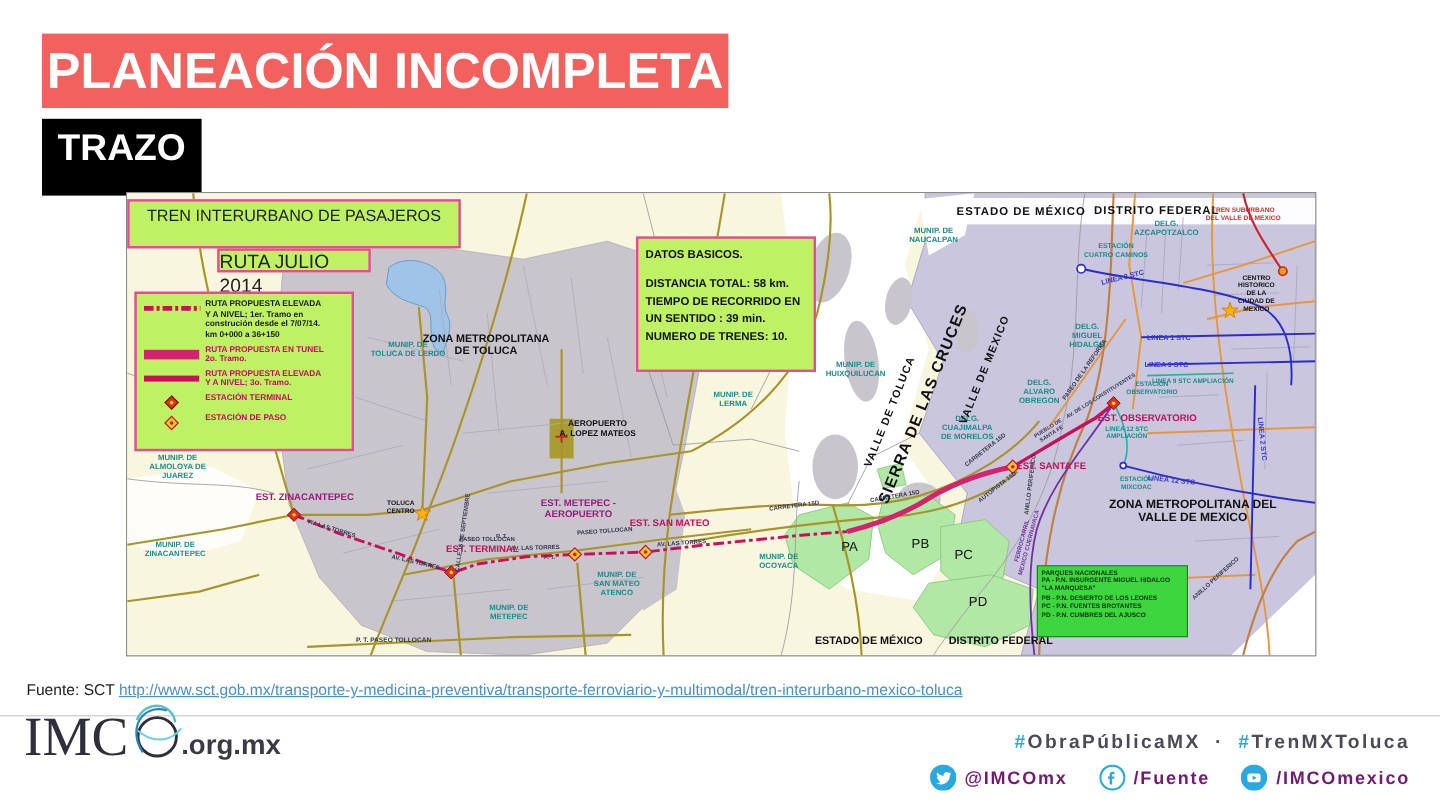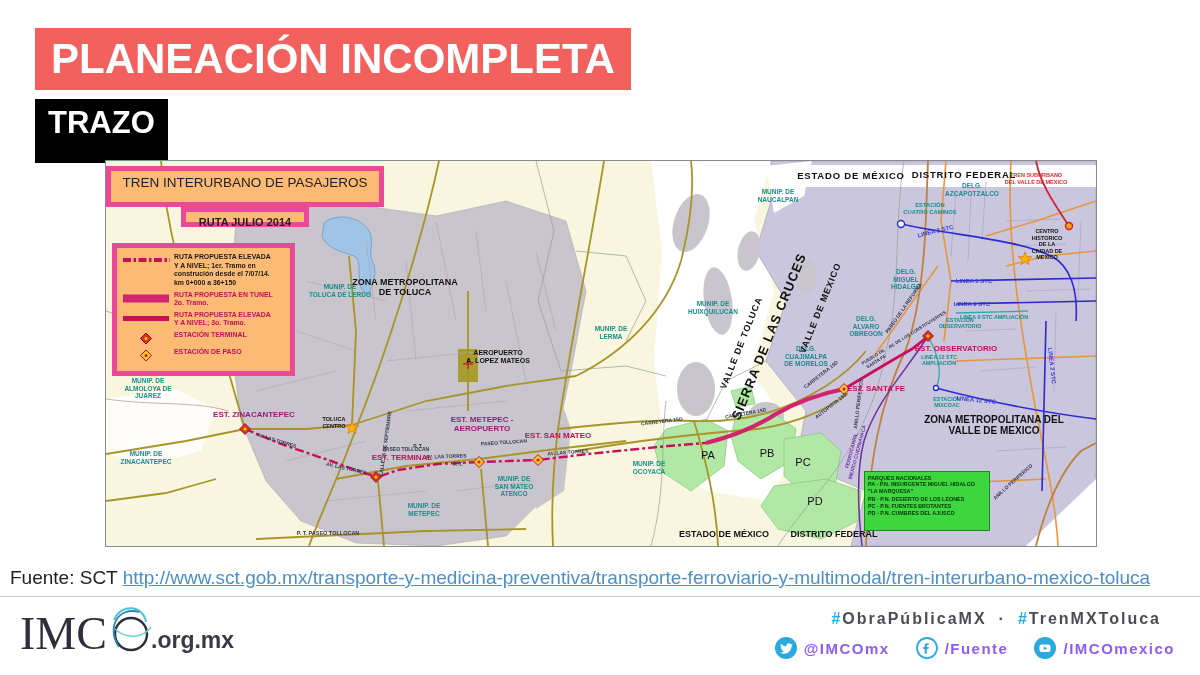--- a/index.html
+++ b/index.html
@@ -1,54 +1,54 @@
 <!DOCTYPE html>
 <html><head>
 <meta charset="utf-8">
 <style>
   html,body{margin:0;padding:0;background:#fff;}
   body{width:1200px;height:675px;position:relative;overflow:hidden;
        font-family:"Liberation Sans",sans-serif;color:#222;}
   
   .slide-title{position:absolute;left:35px;top:28px;height:62px;line-height:62px;
-    background:#F2615E;color:#fff;font-size:42px;font-weight:bold;padding:0 16px;}
+    background:#F2615E;color:#fff;font-size:42px;font-weight:bold;padding:0 4px;}
   .slide-sub{position:absolute;left:35px;top:99px;height:64px;line-height:47px;
     background:#000;color:#fff;font-size:31px;font-weight:bold;padding:0 13px;}
   
   .map-wrap{position:absolute;left:105px;top:160px;width:990px;height:385px;
     border:1px solid #8a8a8a;background:#F9F6DF;}
   .map-wrap svg{display:block;}
-  .overlay{position:absolute;background:#fdba74;border:5px solid #ec4899;box-sizing:border-box;}
+  .overlay{position:absolute;background:#bef264;border:2px solid #ec4899;box-sizing:border-box;}
   .map-title-box{left:0;top:5px;width:278px;height:41px;text-align:center;
     font-size:13.5px;color:#222;line-height:1.4;padding-top:3px;}
-  .ruta-box{left:75px;top:46px;width:128px;height:20px;text-align:center;
-    font-size:11px;font-weight:bold;line-height:20px;}
+  .ruta-box{left:75px;top:46px;width:128px;height:20px;text-align:left;
+    font-size:16px;font-weight:normal;line-height:20px;}
   .legend-box{left:6px;top:82px;width:183px;height:133px;padding:5px 3px 3px 3px;}
   .l-row{display:flex;align-items:flex-start;margin-bottom:3px;}
   .l-swatch{flex:0 0 54px;padding-top:1px;}
   .l-text{font-size:6.9px;font-weight:bold;line-height:1.25;white-space:pre-line;}
   .datos-box{left:424px;top:36px;width:150px;height:113px;padding:8px 6px;
     font-size:9.5px;font-weight:bold;color:#111;}
   .datos-lines{white-space:pre-line;line-height:1.55;margin-top:12px;}
   .parques-box{left:758px;top:310px;width:126px;height:60px;background:#3ED63E;
     border:1px solid #1e8a1e;padding:3px 3px;font-size:5.4px;font-weight:bold;color:#06330a;}
   .parques-lines{white-space:pre-line;line-height:1.35;}
   
-  .source{position:absolute;left:10px;top:567px;font-size:19px;color:#222;}
+  .source{position:absolute;left:22px;top:567px;font-size:13px;color:#222;}
   .source a{color:#4a90c8;text-decoration:underline;}
   .divider{position:absolute;left:0;right:0;top:596px;border-top:1px solid #cbcbcb;}
   
-  .logo{position:absolute;left:18px;top:604px;text-decoration:underline;}
-  .hashtags{position:absolute;right:39px;top:610px;display:flex;align-items:center;gap:12px;
+  .logo{position:absolute;left:18px;top:584px;text-decoration:underline;}
+  .hashtags{position:absolute;right:25px;top:610px;display:flex;align-items:center;gap:12px;
     font-size:16px;font-weight:bold;letter-spacing:2px;color:#4b4b57;}
   .hash-sign{color:#2AA9E0;}
   .hash-sep{color:#4b4b57;}
   .social{position:absolute;right:25px;top:637px;display:flex;align-items:center;gap:26px;}
   .social-item{display:flex;align-items:center;gap:7px;font-size:15px;font-weight:bold;
-    letter-spacing:1.5px;color:#8b5cf6;}
+    letter-spacing:1.5px;color:#701a75;}
 </style>
 </head>
 <body>
 
 <div class="slide-title">PLANEACIÓN INCOMPLETA</div>
 <div class="slide-sub">TRAZO</div>
 
 <div class="map-wrap">
   <svg id="map-svg" width="990" height="385" viewBox="0 0 990 385">
 
@@ -317,20 +317,27 @@
           <span class="l-swatch">
             <svg width="52" height="13">
               <path d="M26 1 L31.5 6.5 L26 12 L20.5 6.5 Z" fill="#F6C52B" stroke="#C41230" stroke-width="1"></path>
               <circle cx="26" cy="6.5" r="1.5" fill="#D01830"></circle>
             </svg>
           </span>
           <div class="l-text" style="color: rgb(192, 16, 90);">ESTACIÓN DE PASO</div>
         </div>
       </div>
   </div>
+  <div class="overlay datos-box">
+    <div>DATOS BASICOS.</div>
+    <div class="datos-lines" id="datos-lines">DISTANCIA TOTAL: 58 km.
+TIEMPO DE RECORRIDO EN
+UN SENTIDO : 39 min.
+NUMERO DE TRENES: 10.</div>
+  </div>
   <div class="parques-box overlay" style="background:#3ED63E;">
     <div>PARQUES NACIONALES</div>
     <div class="parques-lines" id="parques-lines">PA - P.N. INSURGENTE MIGUEL HIDALGO
         "LA MARQUESA"
 PB - P.N. DESIERTO DE LOS LEONES
 PC - P.N. FUENTES BROTANTES
 PD - P.N. CUMBRES DEL AJUSCO</div>
   </div>
 </div>
 

